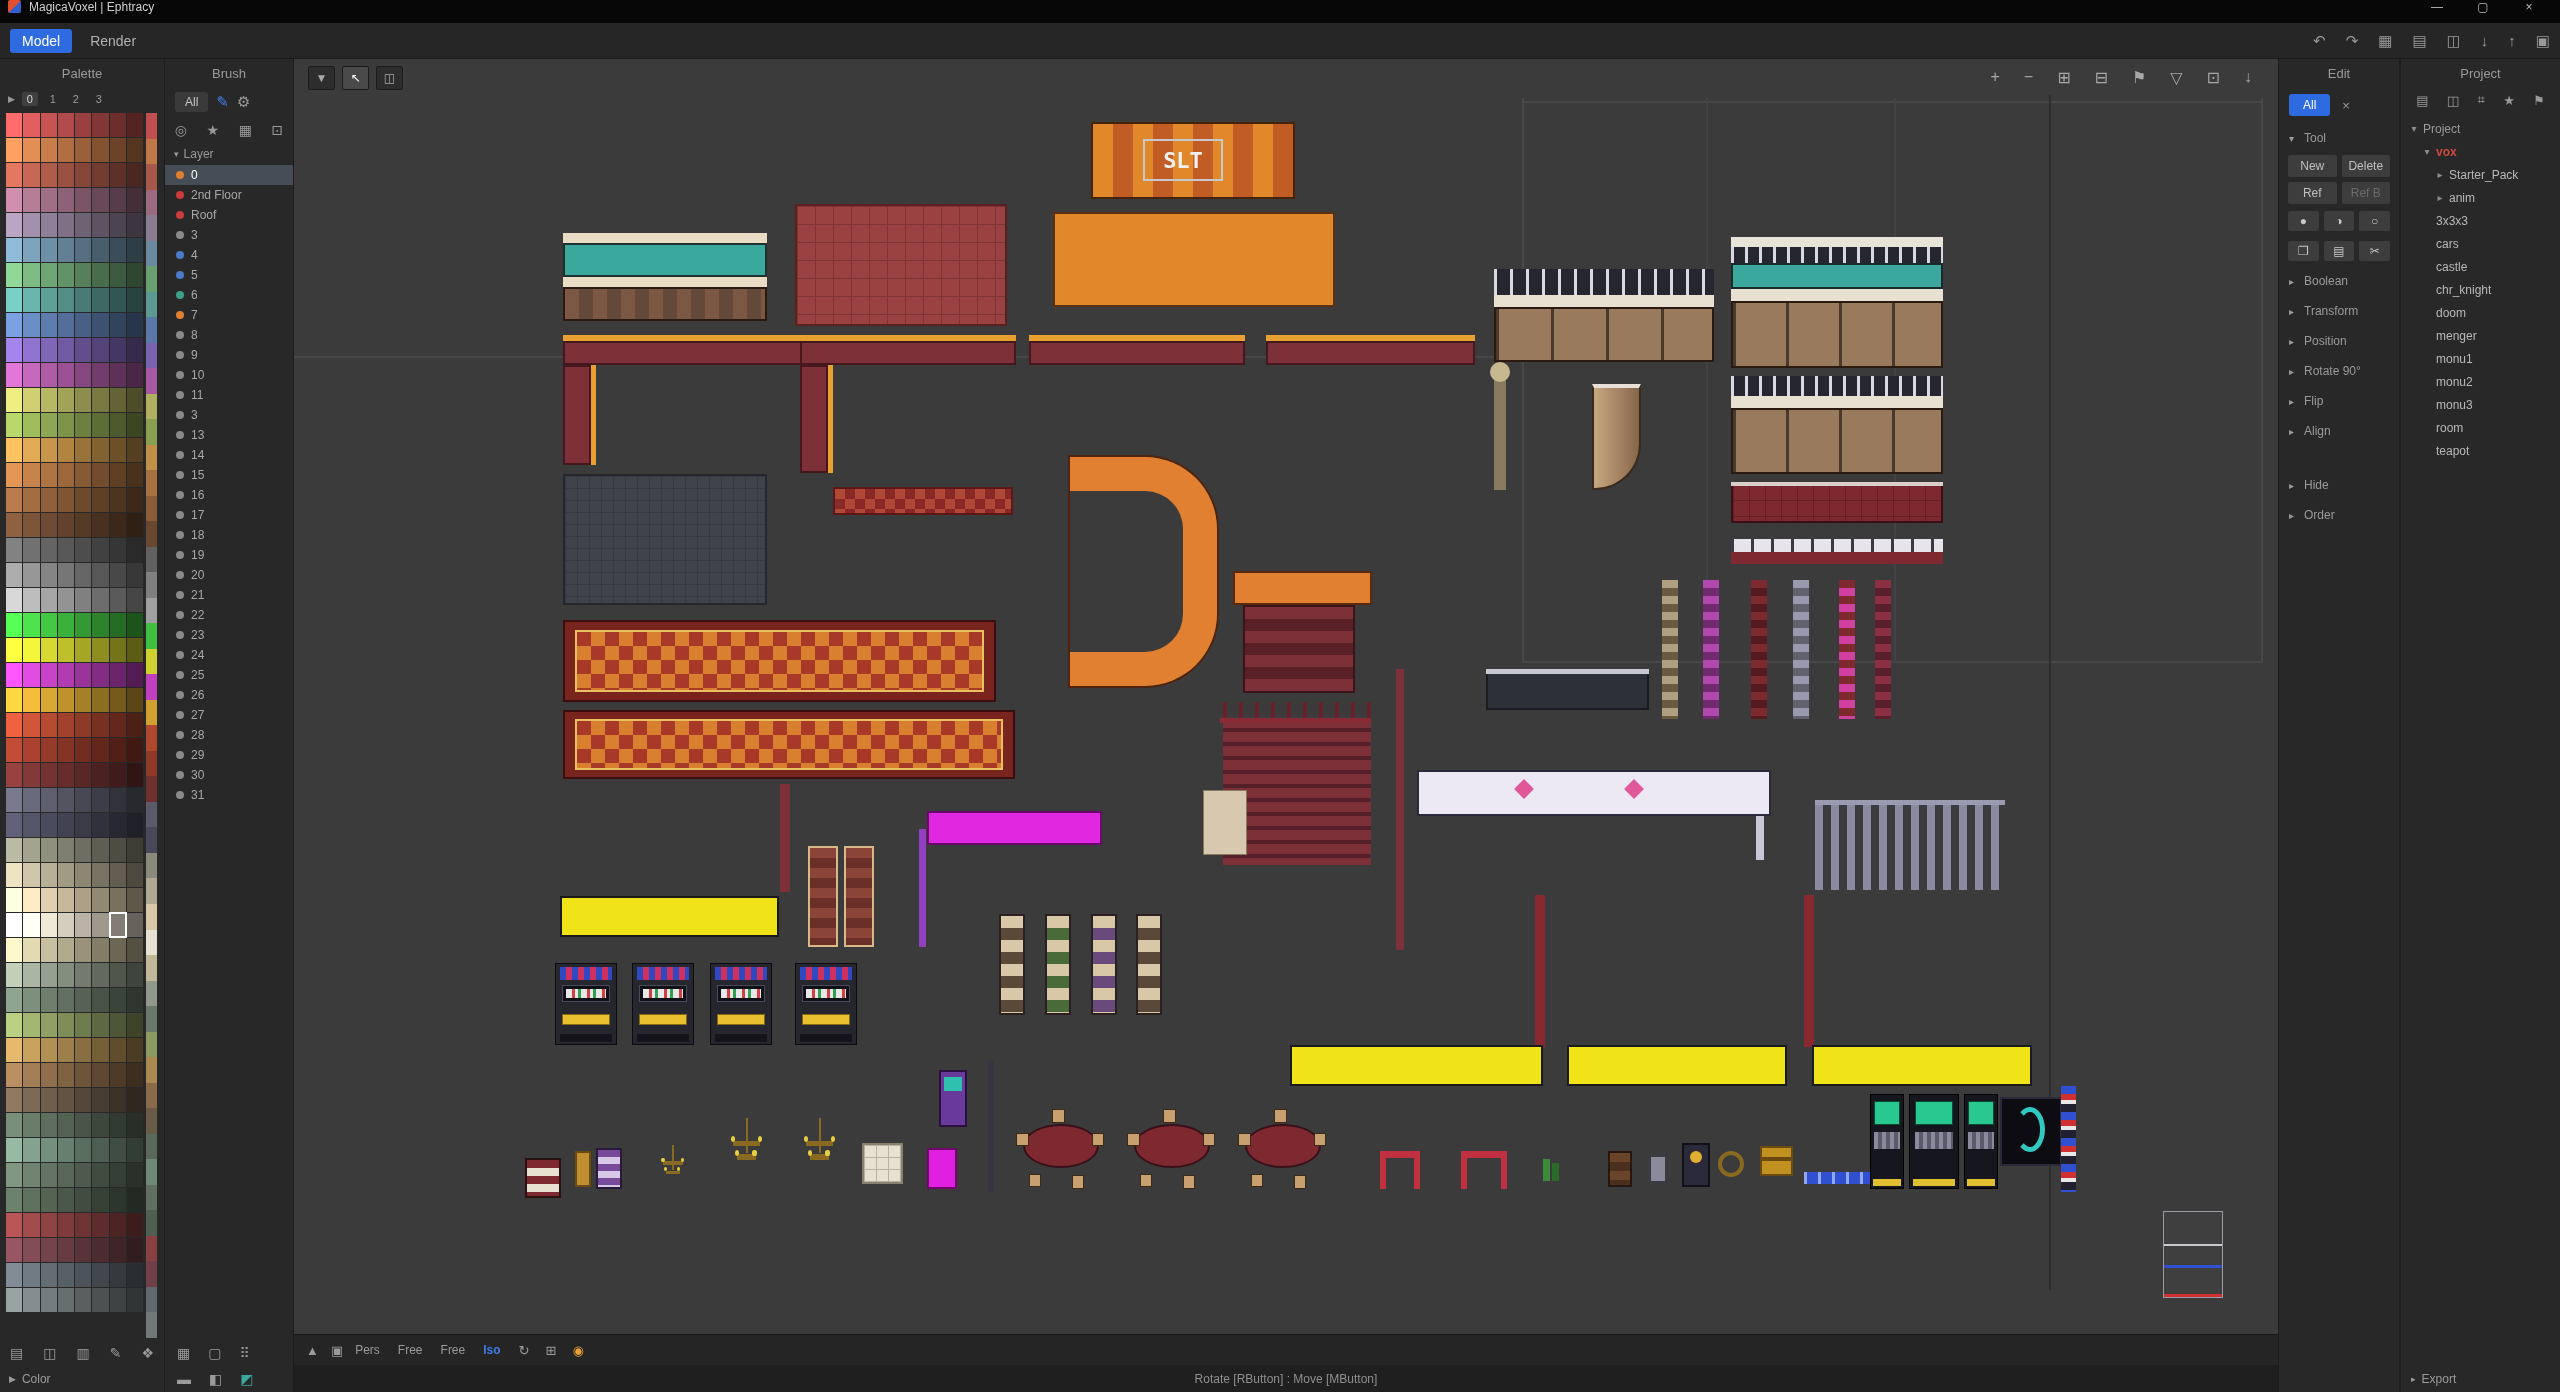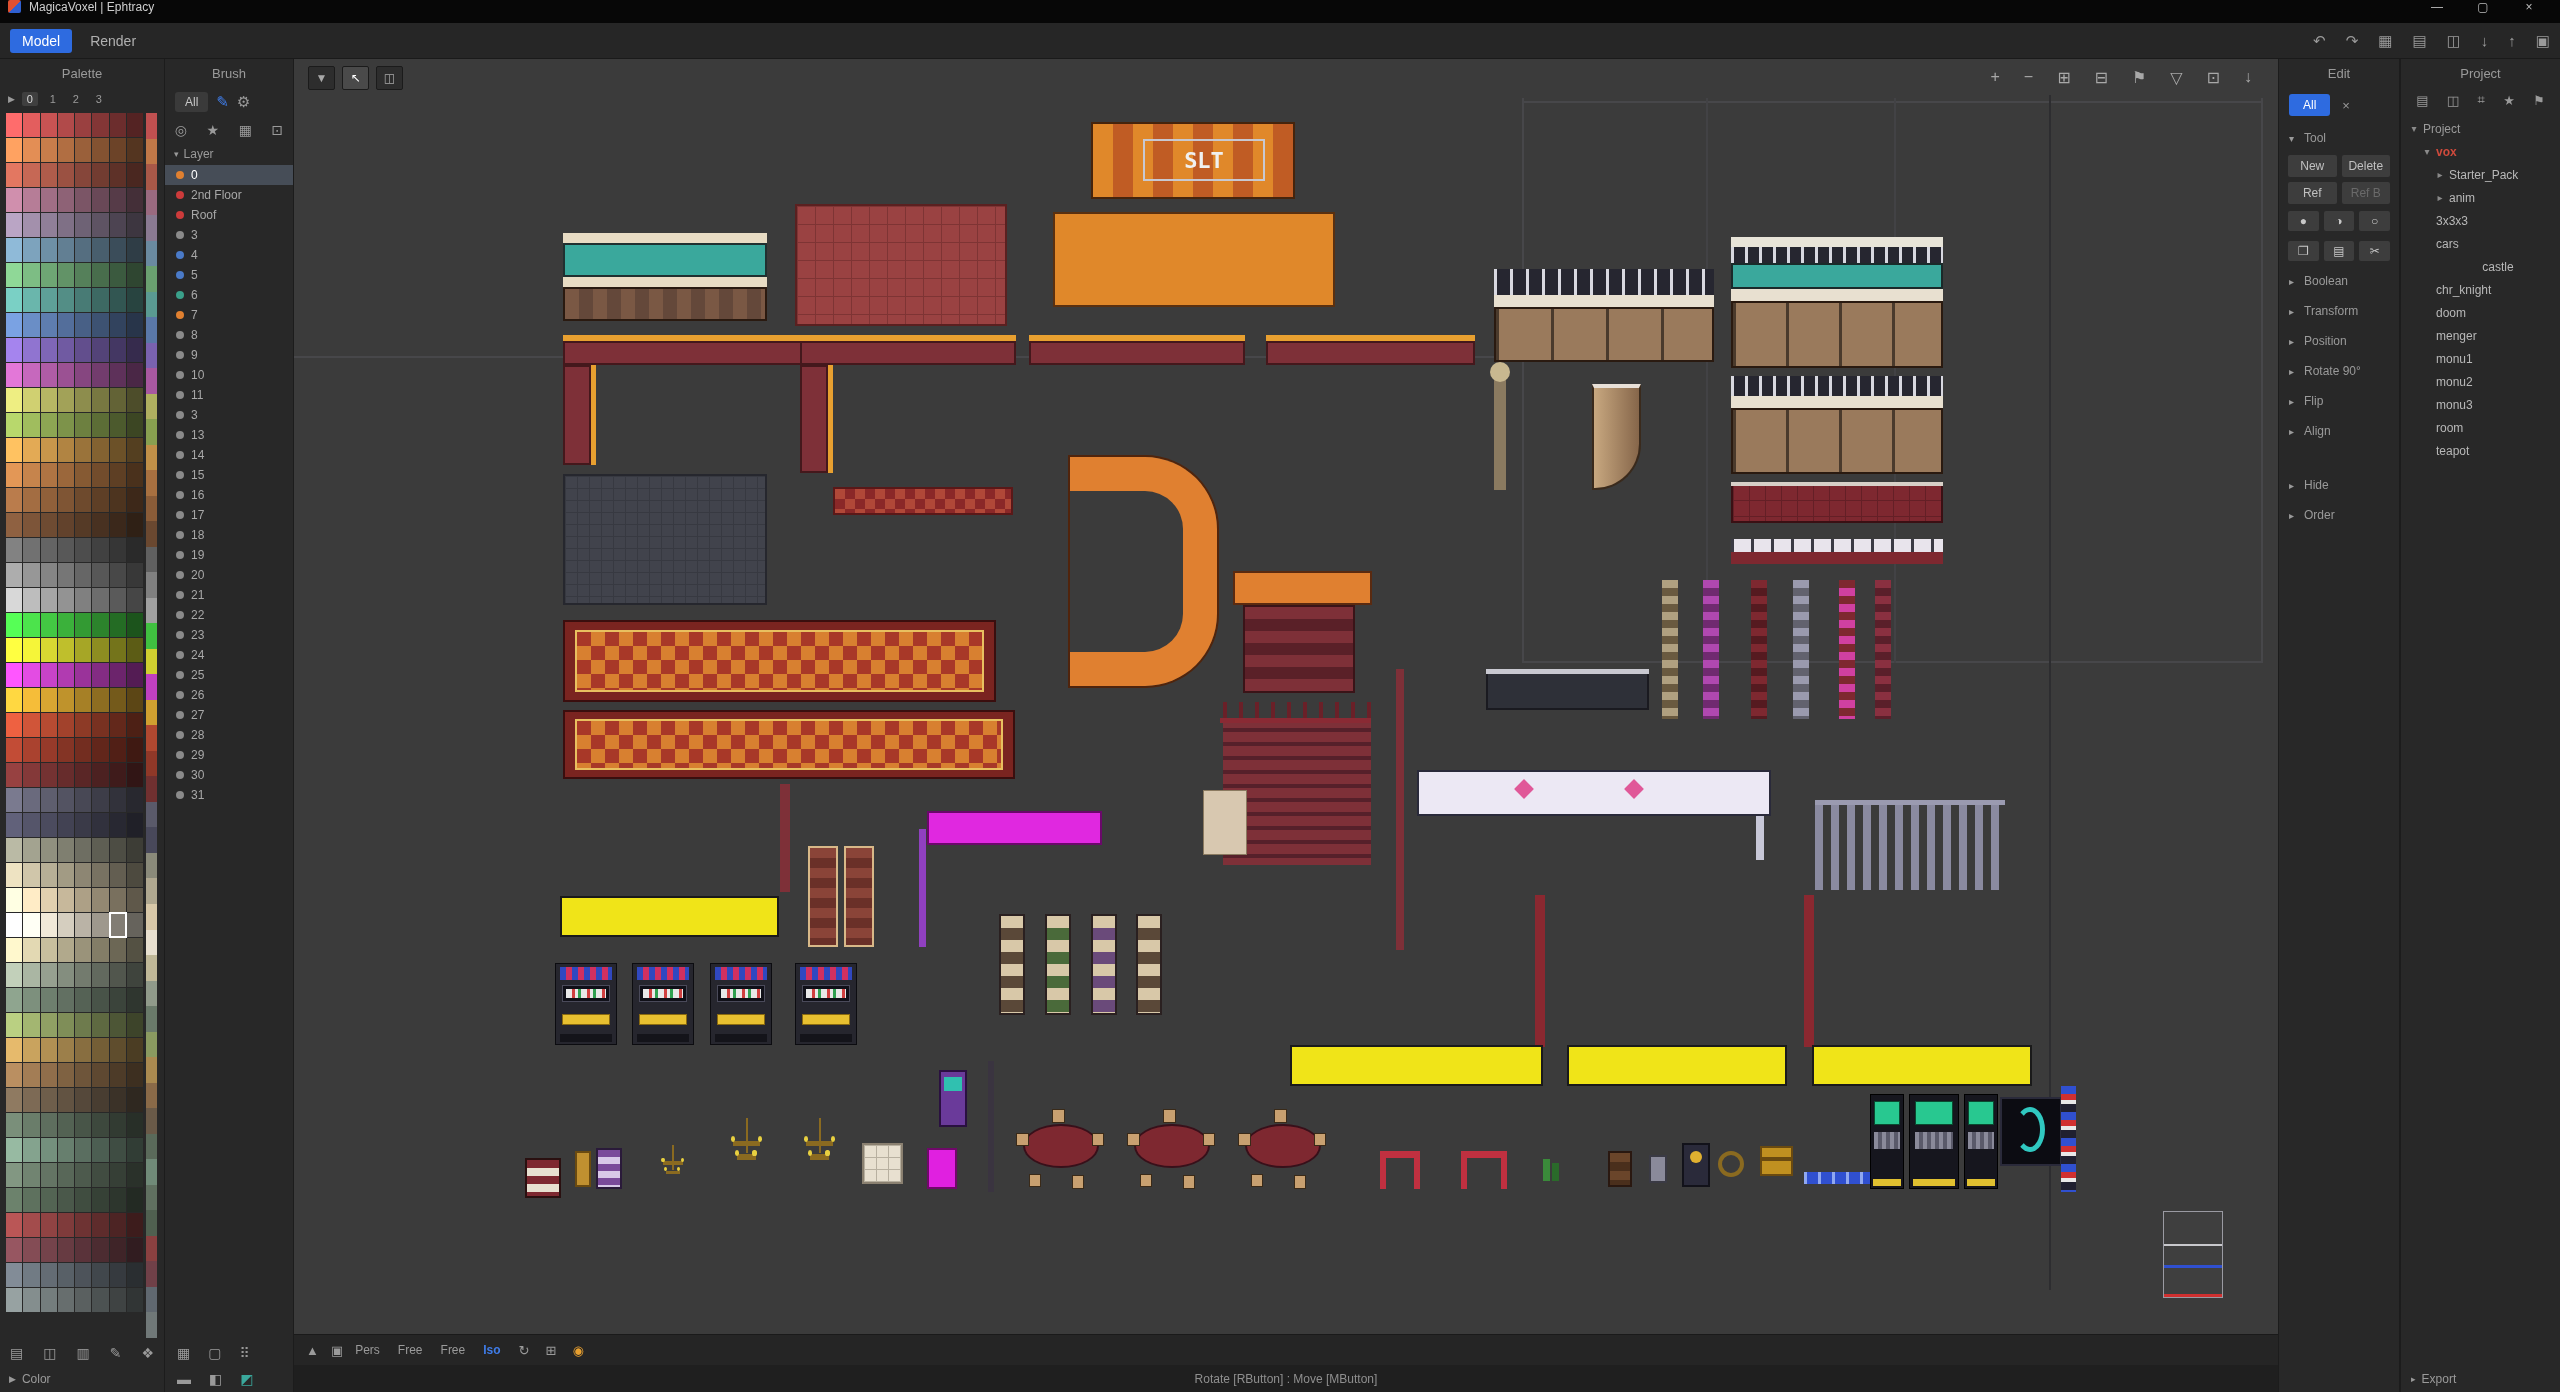--- a/index.html
+++ b/index.html
@@ -814,21 +814,21 @@
       <div style="position:absolute;inset:0;">
           <div class="vo flat" style="left: 0px; top: 297px; width: 1228px; height: 2px; --c1: #47474a;"></div>
           <div class="vo flat" style="left: 1228px; top: 42px; width: 739px; height: 2px; --c1: #47474a;"></div>
           <div class="vo flat" style="left: 1228px; top: 602px; width: 739px; height: 2px; --c1: #47474a;"></div>
           <div class="vo flat" style="left: 1228px; top: 39px; width: 2px; height: 565px; --c1: #47474a;"></div>
           <div class="vo flat" style="left: 1412px; top: 39px; width: 2px; height: 565px; --c1: #424245;"></div>
           <div class="vo flat" style="left: 1600px; top: 39px; width: 2px; height: 565px; --c1: #424245;"></div>
           <div class="vo flat" style="left: 1967px; top: 39px; width: 2px; height: 565px; --c1: #47474a;"></div>
           <div class="vo flat" style="left: 1755px; top: 36px; width: 2px; height: 1195px; --c1: #2d2d30;"></div>
           <div class="vo stripes-v" style="left: 797px; top: 63px; width: 204px; height: 77px; --c1: #e0882a; --c2: #c05c24; --sz: 20px; border: 2px solid rgb(70, 36, 12);"></div>
-          <div class="vo sign" style="left: 849px; top: 80px; width: 122px; height: 42px; --c1: #14142a; border: 2px solid rgb(200, 200, 208); color: rgb(240, 240, 240); font-size: 22px;">
+          <div class="vo sign" style="left: 849px; top: 80px; width: 80px; height: 42px; --c1: #14142a; border: 2px solid rgb(200, 200, 208); color: rgb(240, 240, 240); font-size: 22px;">
             <span>SLT</span>
           </div>
           <div class="vo flat" style="left: 759px; top: 153px; width: 282px; height: 95px; --c1: #e0882a; border: 2px solid rgb(90, 48, 16);"></div>
           <div class="vo flat" style="left: 269px; top: 174px; width: 204px; height: 10px; --c1: #e8dcc4;"></div>
           <div class="vo flat" style="left: 269px; top: 184px; width: 204px; height: 34px; --c1: #3aa89c; border: 2px solid rgb(32, 48, 48);"></div>
           <div class="vo flat" style="left: 269px; top: 218px; width: 204px; height: 10px; --c1: #e8dcc4;"></div>
           <div class="vo stripes-v" style="left: 269px; top: 228px; width: 204px; height: 34px; --c1: #7a5844; --c2: #64483a; --sz: 14px; border: 2px solid rgb(42, 26, 16);"></div>
           <div class="vo grid" style="left: 501px; top: 145px; width: 212px; height: 122px; --c1: #9a4242; --c2: #7e3434; --sz: 18px; border: 2px solid rgb(90, 32, 32);"></div>
           <div class="vo flat" style="left: 269px; top: 276px; width: 248px; height: 6px; --c1: #e8a030;"></div>
           <div class="vo flat" style="left: 269px; top: 282px; width: 248px; height: 24px; --c1: #7e3038; border: 2px solid rgb(68, 24, 28);"></div>
@@ -1143,21 +1143,21 @@
           <span>anim</span>
         </div>
         <div class="tree-row" style="padding-left: 21px;">
           <span class="arr"></span>
           <span>3x3x3</span>
         </div>
         <div class="tree-row" style="padding-left: 21px;">
           <span class="arr"></span>
           <span>cars</span>
         </div>
-        <div class="tree-row" style="padding-left: 21px; justify-content: center;">
+        <div class="tree-row" style="padding-left: 21px;">
           <span class="arr"></span>
           <span>castle</span>
         </div>
         <div class="tree-row" style="padding-left: 21px;">
           <span class="arr"></span>
           <span>chr_knight</span>
         </div>
         <div class="tree-row" style="padding-left: 21px;">
           <span class="arr"></span>
           <span>doom</span>

